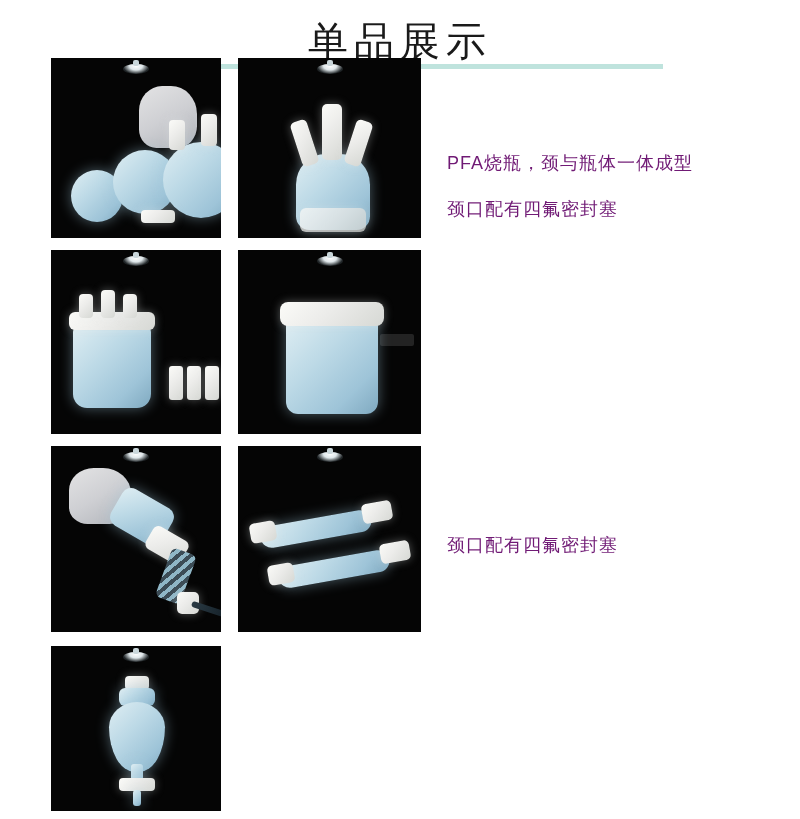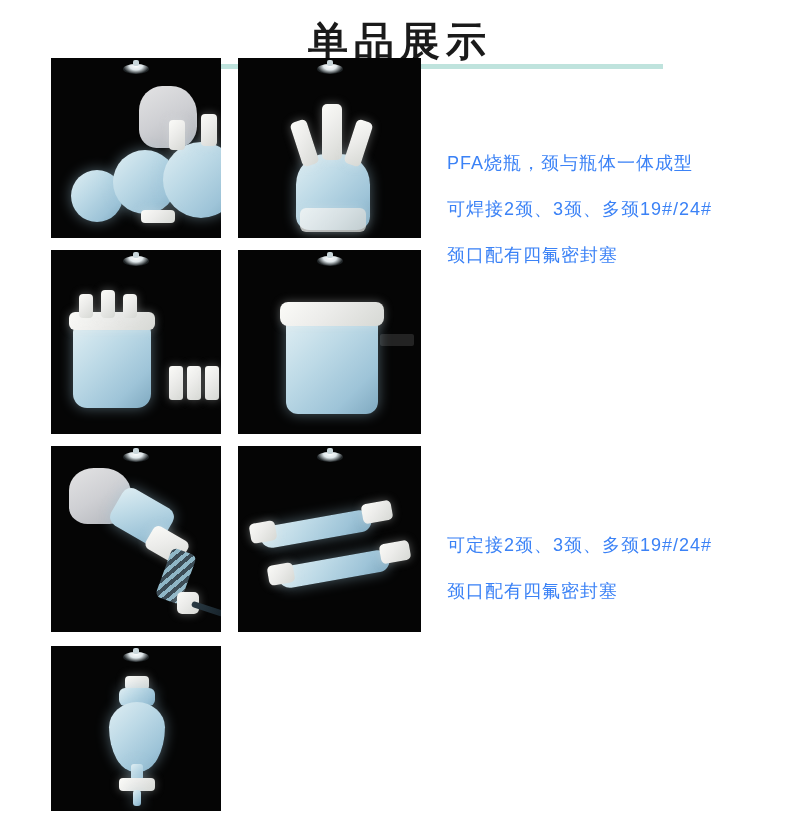--- a/index.html
+++ b/index.html
@@ -35,21 +35,21 @@
     height: 5px;
     background: #bfe3dd;
   }
   .header-title {
     position: absolute;
     left: 0;
     top: 6px;
     width: 800px;
     text-align: center;
     font-size: 40px;
-    font-weight: bold;
+    font-weight: normal;
     letter-spacing: 6px;
     color: #1a1a1a;
     line-height: 46px;
   }
 
   
   .row {
     position: absolute;
     left: 0;
     width: 800px;
@@ -113,21 +113,21 @@
   .tube-dark {
     background: linear-gradient(90deg, #2a3a44, #16222a);
     border-radius: 3px;
   }
 
   
   .caption {
     position: absolute;
     left: 447px;
     width: 350px;
-    color: #3b82f6;
+    color: #701a75;
   }
   .caption .line {
     font-size: 18px;
     line-height: 46px;
     letter-spacing: 1px;
     white-space: nowrap;
   }
   .cap-1 { top: 82px; }
   .cap-2 { top: 272px; }
 </style>
@@ -158,21 +158,20 @@
       <div class="lamp"></div>
       <div class="obj plastic" style="left:58px; top:96px; width:74px; height:76px; border-radius:40% 40% 18% 18%;"></div>
       <div class="obj milky" style="left:84px; top:46px; width:20px; height:56px; border-radius:5px;"></div>
       <div class="obj milky" style="left:58px; top:62px; width:17px; height:46px; border-radius:5px; transform:rotate(-18deg);"></div>
       <div class="obj milky" style="left:112px; top:62px; width:17px; height:46px; border-radius:5px; transform:rotate(18deg);"></div>
       <div class="obj milky" style="left:62px; top:150px; width:66px; height:24px; border-radius:6px; opacity:0.75;"></div>
     </div>
 
     <div class="caption cap-1">
       <div class="line">PFA烧瓶，颈与瓶体一体成型</div>
-      <div class="line">可焊接2颈、3颈、多颈19#/24#</div>
       <div class="line">颈口配有四氟密封塞</div>
     </div>
   </div>
 
   <div class="row row-2 r2">
 
     <div class="photo p-left">
       <div class="lamp"></div>
       <div class="obj plastic" style="left:22px; top:74px; width:78px; height:84px; border-radius:8px 8px 14px 14px;"></div>
       <div class="obj milky" style="left:18px; top:62px; width:86px; height:18px; border-radius:6px;"></div>
@@ -185,21 +184,20 @@
     </div>
 
     <div class="photo p-mid">
       <div class="lamp"></div>
       <div class="obj plastic" style="left:48px; top:68px; width:92px; height:96px; border-radius:6px 6px 12px 12px;"></div>
       <div class="obj milky" style="left:42px; top:52px; width:104px; height:24px; border-radius:8px;"></div>
       <div class="obj" style="left:142px; top:84px; width:34px; height:12px; background:rgba(255,255,255,0.12); border-radius:2px;"></div>
     </div>
 
     <div class="caption cap-2">
-      <div class="line">可定接2颈、3颈、多颈19#/24#</div>
       <div class="line">颈口配有四氟密封塞</div>
     </div>
   </div>
 
   <div class="row row-3 r3">
 
     <div class="photo p-left">
       <div class="lamp"></div>
       <div class="obj hand" style="left:18px; top:22px; width:62px; height:56px;"></div>
       <div class="obj plastic" style="left:62px; top:50px; width:58px; height:42px; border-radius:10px; transform:rotate(30deg);"></div>

